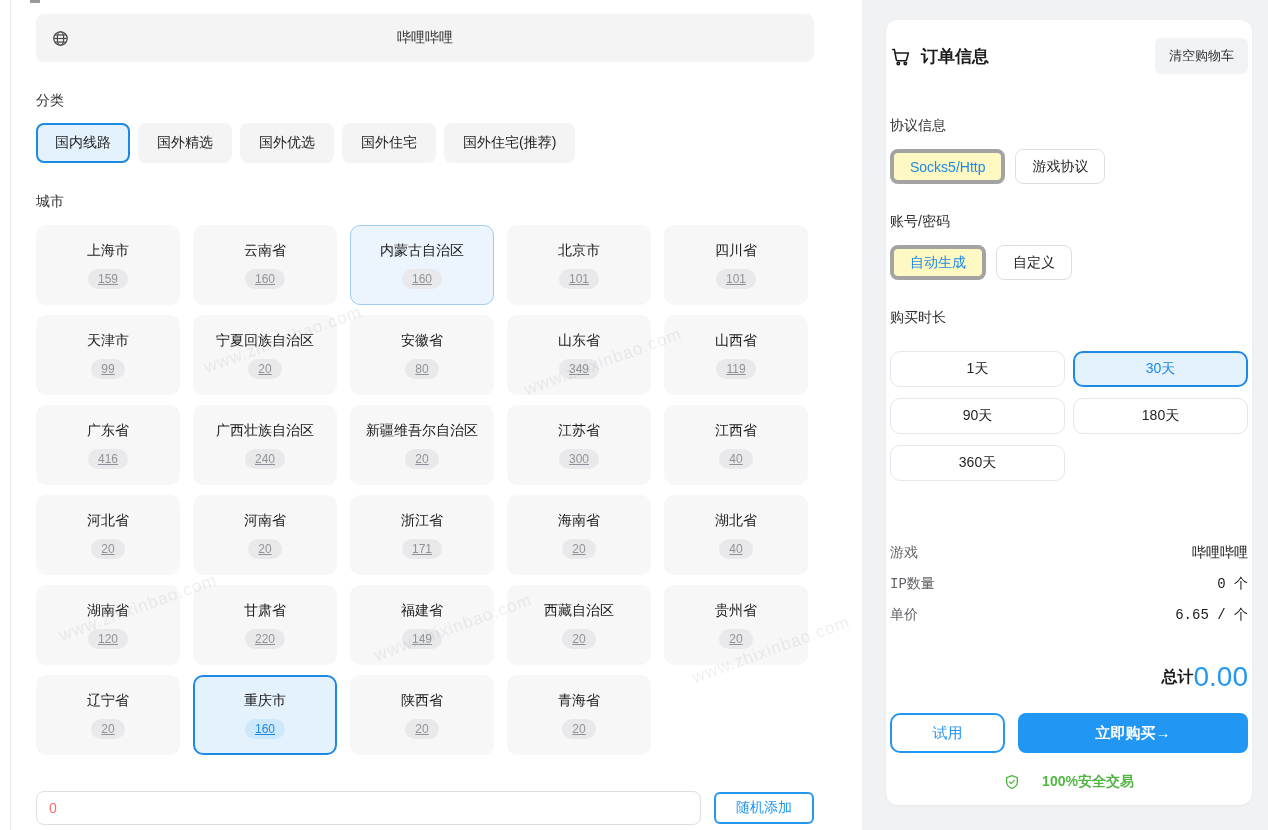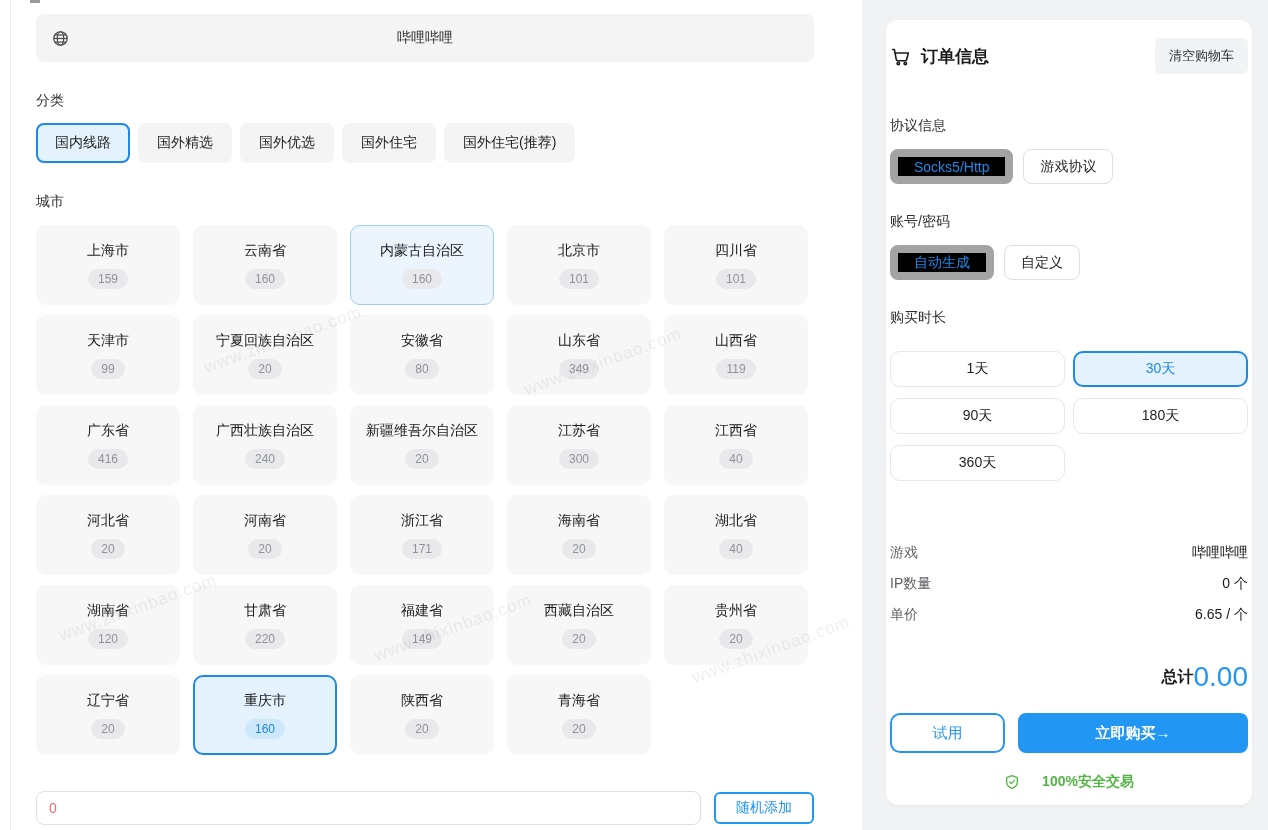--- a/index.html
+++ b/index.html
@@ -26,21 +26,21 @@
   .chip.sel { background:#e3f2fd; border:2px solid #1e88e5; padding:0 17px; }
 
   .city-grid { margin-top:14px; width:778px; display:grid;
     grid-template-columns:repeat(5,144px); gap:10px 13px; }
   .city-card { height:80px; background:#f7f7f8; border-radius:10px; border:1px solid transparent;
     display:flex; flex-direction:column; align-items:center; justify-content:center; cursor:pointer; }
   .city-card.hover { background:#ecf5fd; border:1px solid #9fccf3; }
   .city-card.selected { background:#e3f2fd; border:2px solid #1e88e5; }
   .city-name { font-size:14px; color:#1a1a1a; }
   .city-badge { margin-top:9px; font-size:12px; line-height:1; color:#8f9399;
-    background:#e9e9eb; border-radius:10px; padding:4px 10px; }
+    background:#e9e9eb; border-radius:10px; padding:4px 10px;text-decoration:underline; }
   .city-card.selected .city-badge { background:#cde7fb; color:#1e88e5; }
 
   .qty-row { margin-top:36px; width:778px; display:flex; gap:13px; align-items:center; }
   .qty-input { flex:1; height:34px; border:1px solid #dcdfe6; border-radius:8px;
     padding:0 12px; color:#f56c6c; font-size:14px; outline:none; background:#fff; }
   .random-btn { width:100px; height:32px; border:2px solid #2196f3; color:#2196f3;
     background:#fff; border-radius:6px; font-size:14px; cursor:pointer; }
 
   .wm { position:absolute; font-size:17px; letter-spacing:1px; color:rgba(120,130,140,0.13);
     transform:rotate(-20deg); pointer-events:none; white-space:nowrap; }
@@ -54,29 +54,29 @@
   .order-title { font-size:17px; font-weight:bold; color:#1a1a1a; }
   .clear-btn { margin-left:auto; background:#f2f3f5; border:none; border-radius:6px;
     padding:9px 14px; font-size:13px; color:#303133; cursor:pointer; }
   .card-divider { height:1px; background:#edeff2; margin:14px -20px 0; }
 
   .o-label { font-size:14px; color:#303133; margin-top:29px; }
   .chip-row { display:flex; gap:10px; margin-top:14px; }
   .o-chip { height:35px; padding:0 16px; border-radius:8px; background:#fff;
     border:1px solid #dcdfe6; font-size:14px; color:#1f1f1f; display:inline-flex;
     align-items:center; cursor:pointer; white-space:nowrap; }
-  .o-chip.sel { background:#000000; border:8px solid #a3a3a3; color:#1e88e5; }
+  .o-chip.sel { background:#fef9c3; border:4px solid #a3a3a3; color:#1e88e5; }
 
   .dur-grid { margin-top:24px; display:grid; grid-template-columns:1fr 1fr; gap:11px 8px; }
   .dur-btn { height:36px; border-radius:10px; background:#fff; border:1px solid #e4e7ed;
     font-size:14px; color:#1f1f1f; cursor:pointer; }
   .dur-btn.sel { background:#e3f2fd; border:2px solid #1e88e5; color:#1e88e5; }
 
   .div2 { height:1px; background:#edeff2; margin-top:27px; }
-  .sum-rows { margin-top:36px; display:flex; flex-direction:column; gap:13px; }
+  .sum-rows { margin-top:36px; display:flex; flex-direction:column; gap:13px;font-family:Liberation Mono, monospace; }
   .sum-row { display:flex; justify-content:space-between; font-size:14px; }
   .sum-label { color:#606266; }
   .sum-value { color:#1a1a1a; font-weight:500; }
   .div3 { height:1px; background:#edeff2; margin-top:19px; }
 
   .total-row { margin-top:18px; display:flex; justify-content:flex-end; align-items:center; }
   .total-label { font-size:16px; font-weight:bold; color:#1a1a1a; }
   .total-value { font-size:28px; color:#2196f3; }
 
   .action-row { margin-top:20px; display:flex; gap:13px; }

